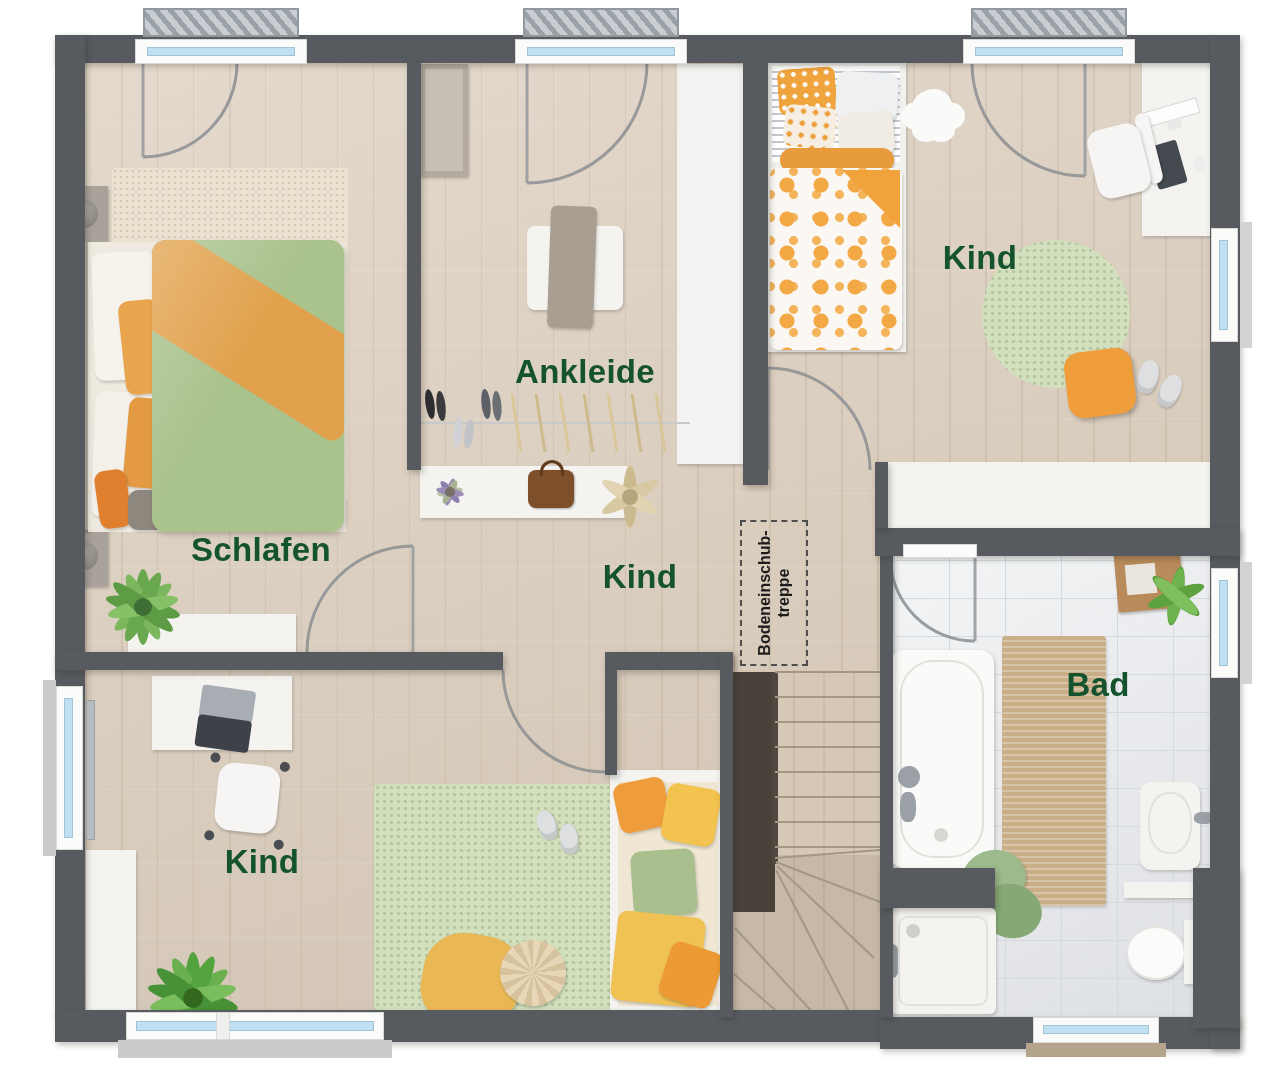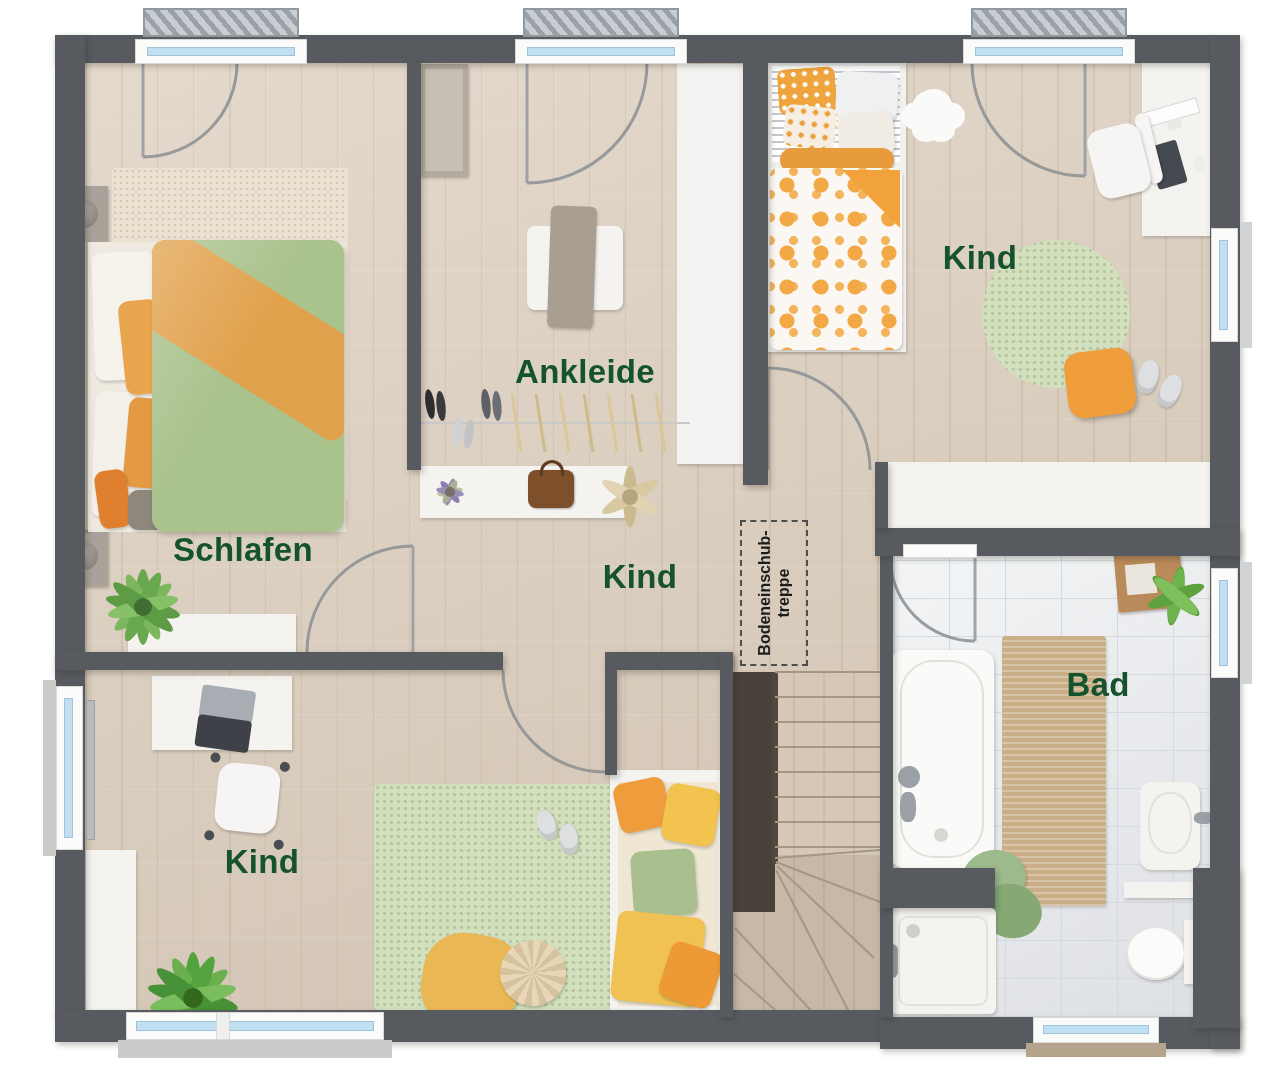--- a/index.html
+++ b/index.html
@@ -348,20 +348,20 @@
   <div class="glass" style="left:1043px;top:1025px;width:106px;height:9px;"></div>
 
   <div class="winf" style="left:903px;top:544px;width:74px;height:14px;"></div>
 
   <div class="attic-box" style="left:740px;top:520px;width:68px;height:146px;"></div>
   <div class="attic-label">
     <div>Bodeneinschub-</div>
     <div>treppe</div>
   </div>
 
-  <div class="room-label" style="left:243px;top:549px;">Schlafen</div>
+  <div class="room-label" style="left:261px;top:549px;">Schlafen</div>
   <div class="room-label" style="left:585px;top:371px;">Ankleide</div>
   <div class="room-label" style="left:980px;top:257px;">Kind</div>
   <div class="room-label" style="left:640px;top:576px;">Kind</div>
   <div class="room-label" style="left:262px;top:861px;">Kind</div>
   <div class="room-label" style="left:1098px;top:684px;">Bad</div>
 
 </div>
 
 </body></html>

